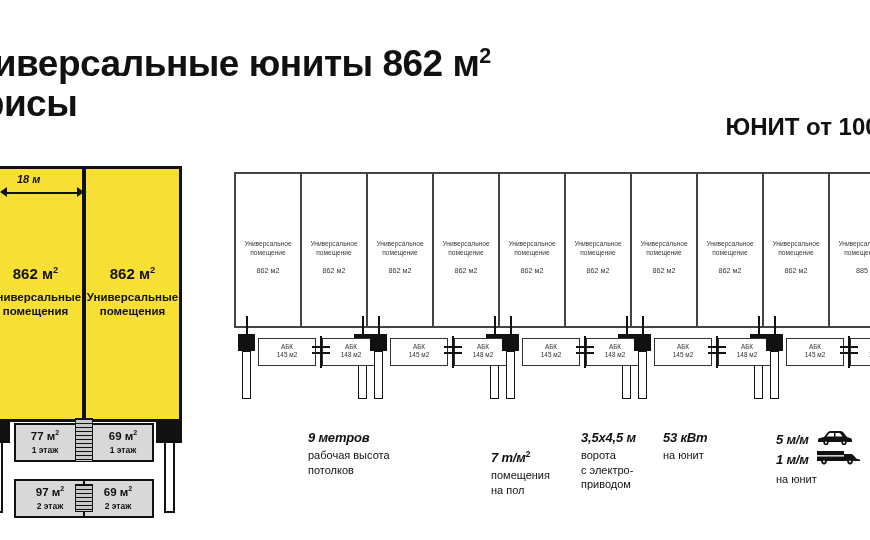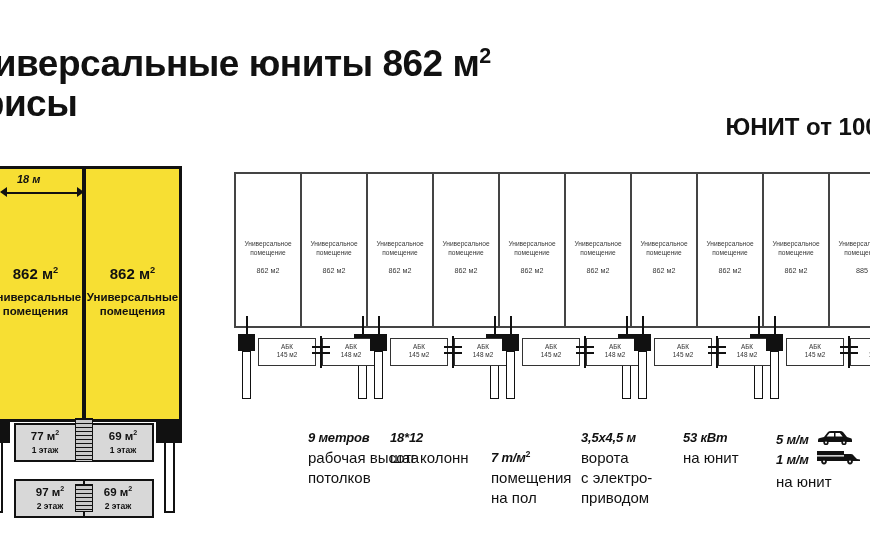--- a/index.html
+++ b/index.html
@@ -340,31 +340,31 @@
   .stat .sv {
     font-size: 13px;
     font-weight: bold;
     font-style: italic;
     color: #111;
     white-space: nowrap;
     letter-spacing: -0.2px;
   }
   .stat .sv sup { font-size: .64em; vertical-align: super; font-style: normal; }
   .stat .sl {
-    font-size: 15px;
+    font-size: 11px;
     color: #111;
     line-height: 1.32;
     margin-top: 3px;
     white-space: pre-line;
   }
   .stat.s1 { left: 0; margin-left: 44px; }
   .stat.s2 { left: 126px; }
   .stat.s3 { left: 227px; margin-top: 19px; }
   .stat.s4 { left: 317px; }
-  .stat.s5 { left: 419px; }
+  .stat.s5 { left: 399px; }
   .stat.s6 { left: 512px; }
 
   .stat.s6 .rowline {
     display: flex;
     align-items: center;
     gap: 8px;
   }
   .veh {
     display: inline-block;
   }
@@ -582,24 +582,20 @@
   </div>
 
 <div class="stats">
 
   <div class="stat s1">
     <div class="sv">9 метров</div>
     <div class="sl">рабочая высота
 потолков</div>
   </div>
 
-  <div class="stat s2">
-    <div class="sv">18*12</div>
-    <div class="sl">шаг колонн</div>
-  </div>
 
   <div class="stat s3">
     <div class="sv"><span>7 т/м</span><sup>2</sup></div>
     <div class="sl">помещения
 на пол</div>
   </div>
 
   <div class="stat s4">
     <div class="sv">3,5х4,5 м</div>
     <div class="sl">ворота

